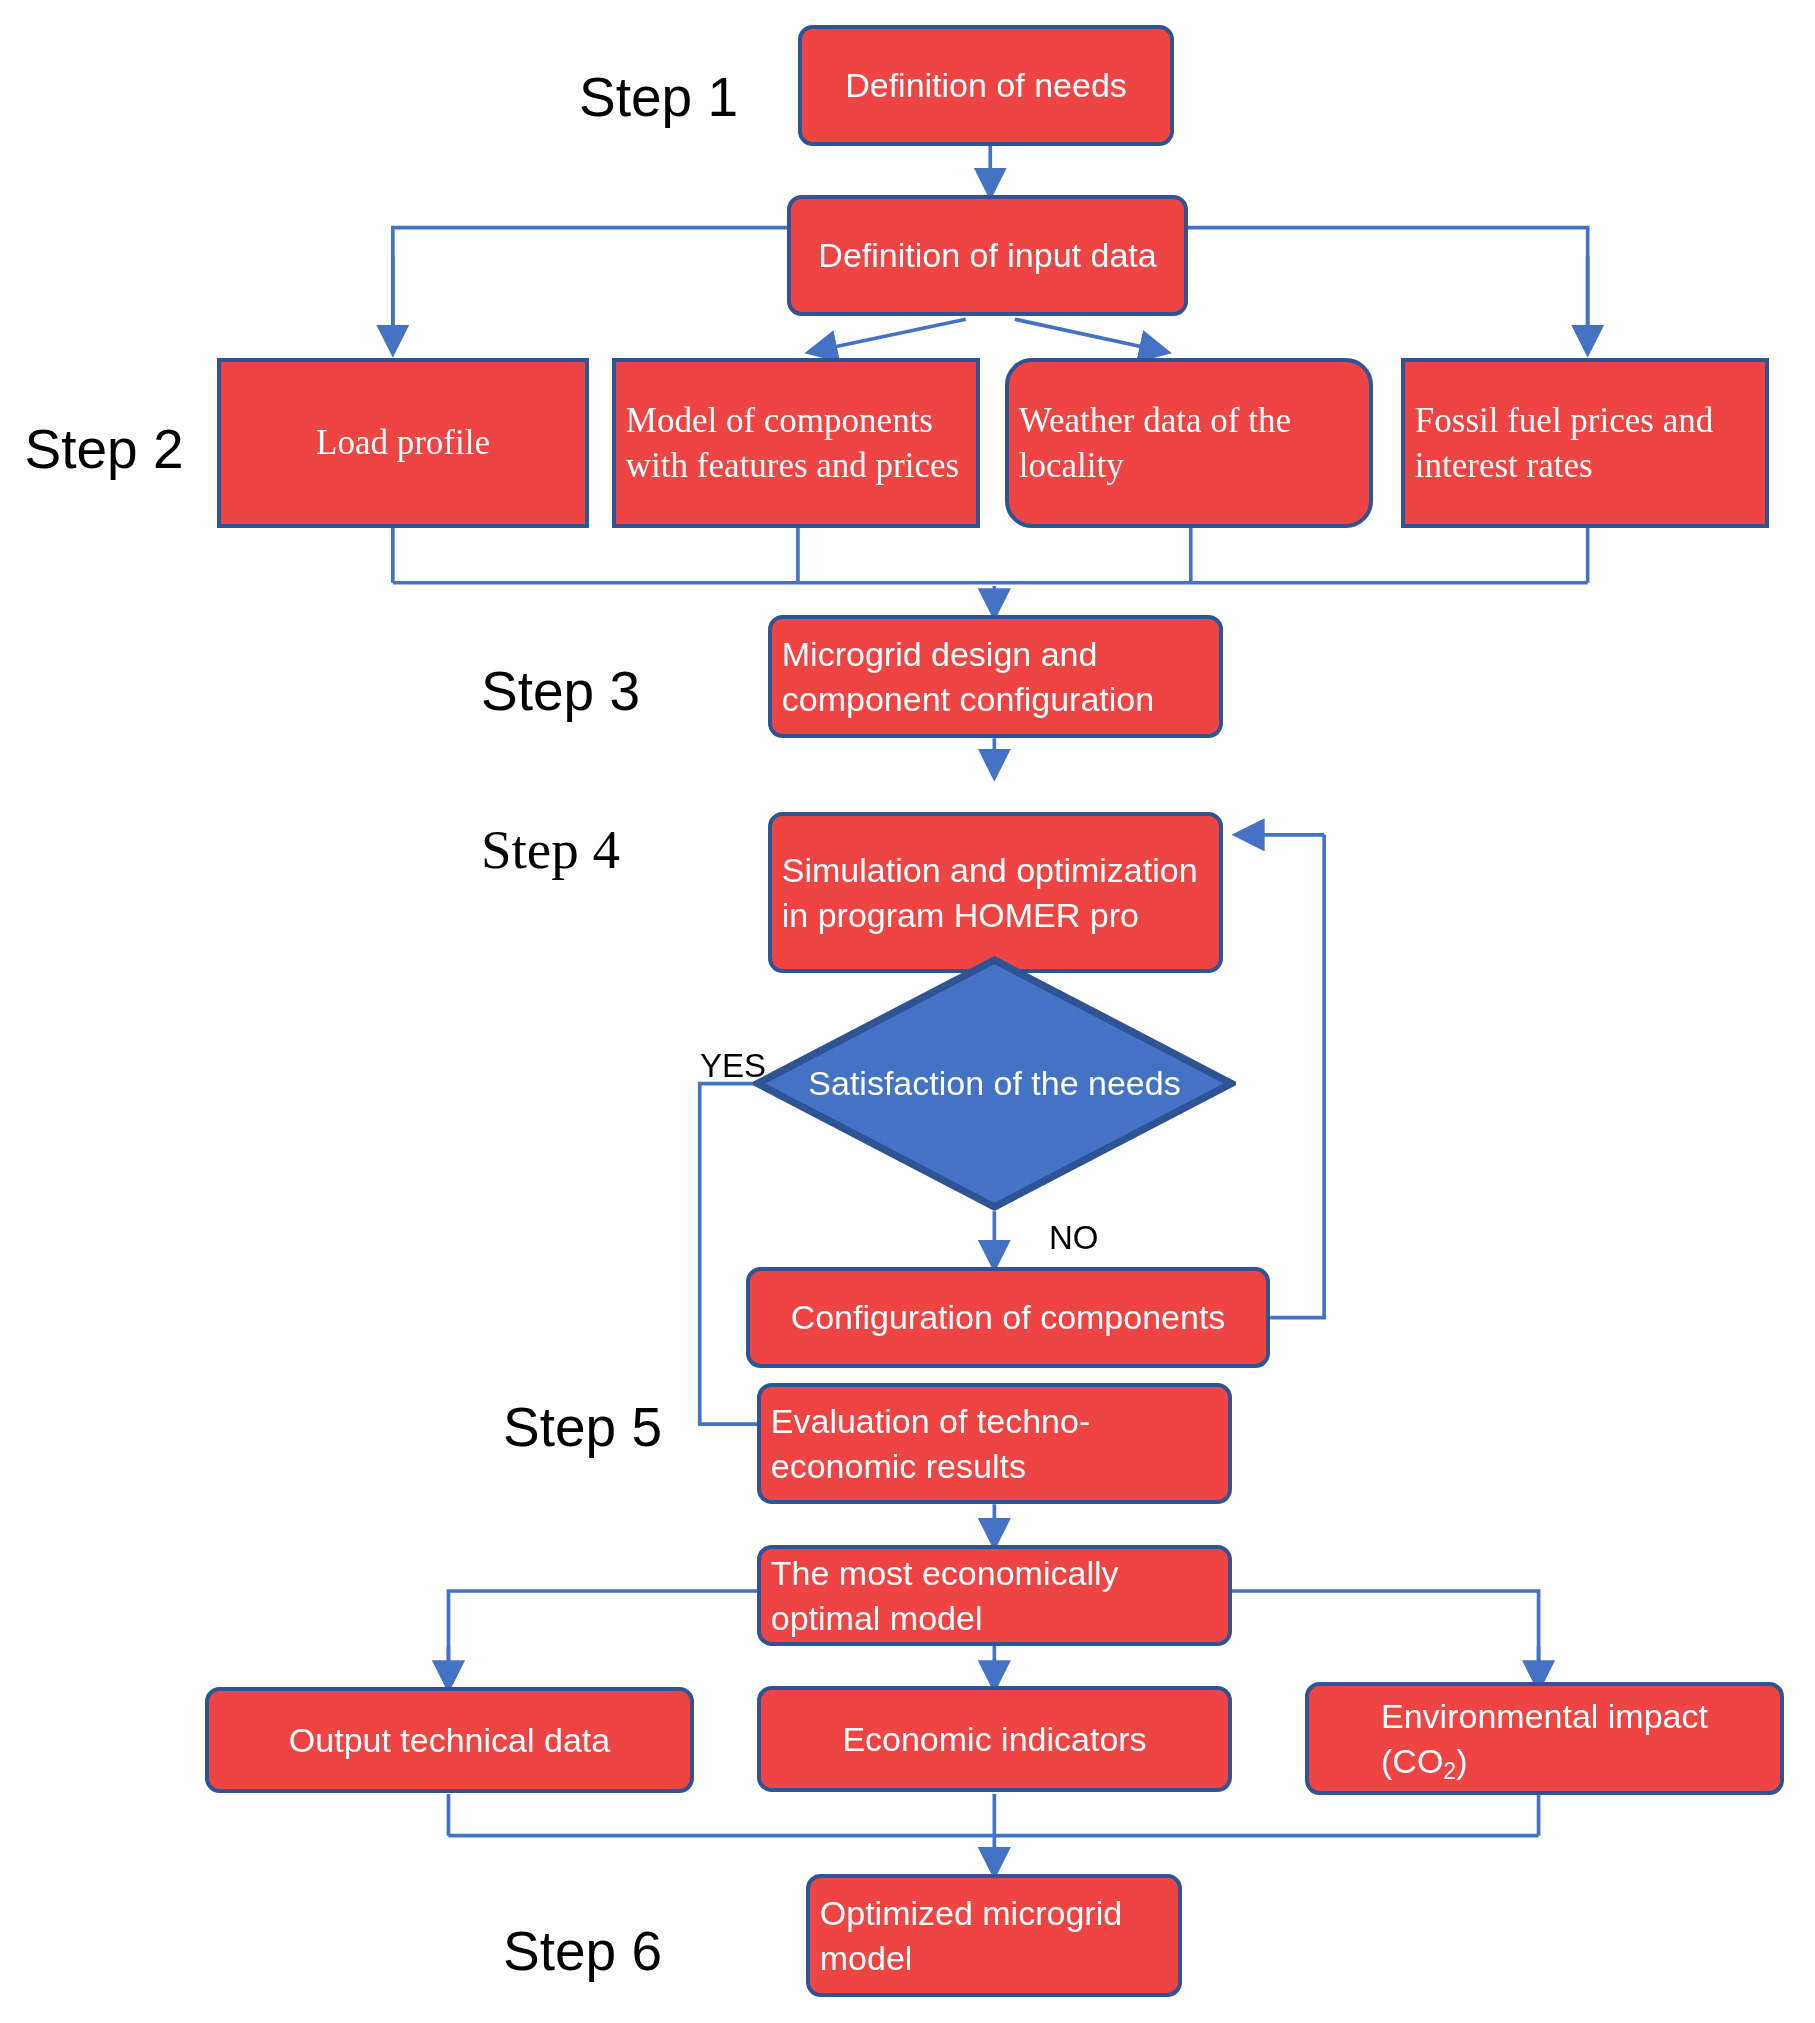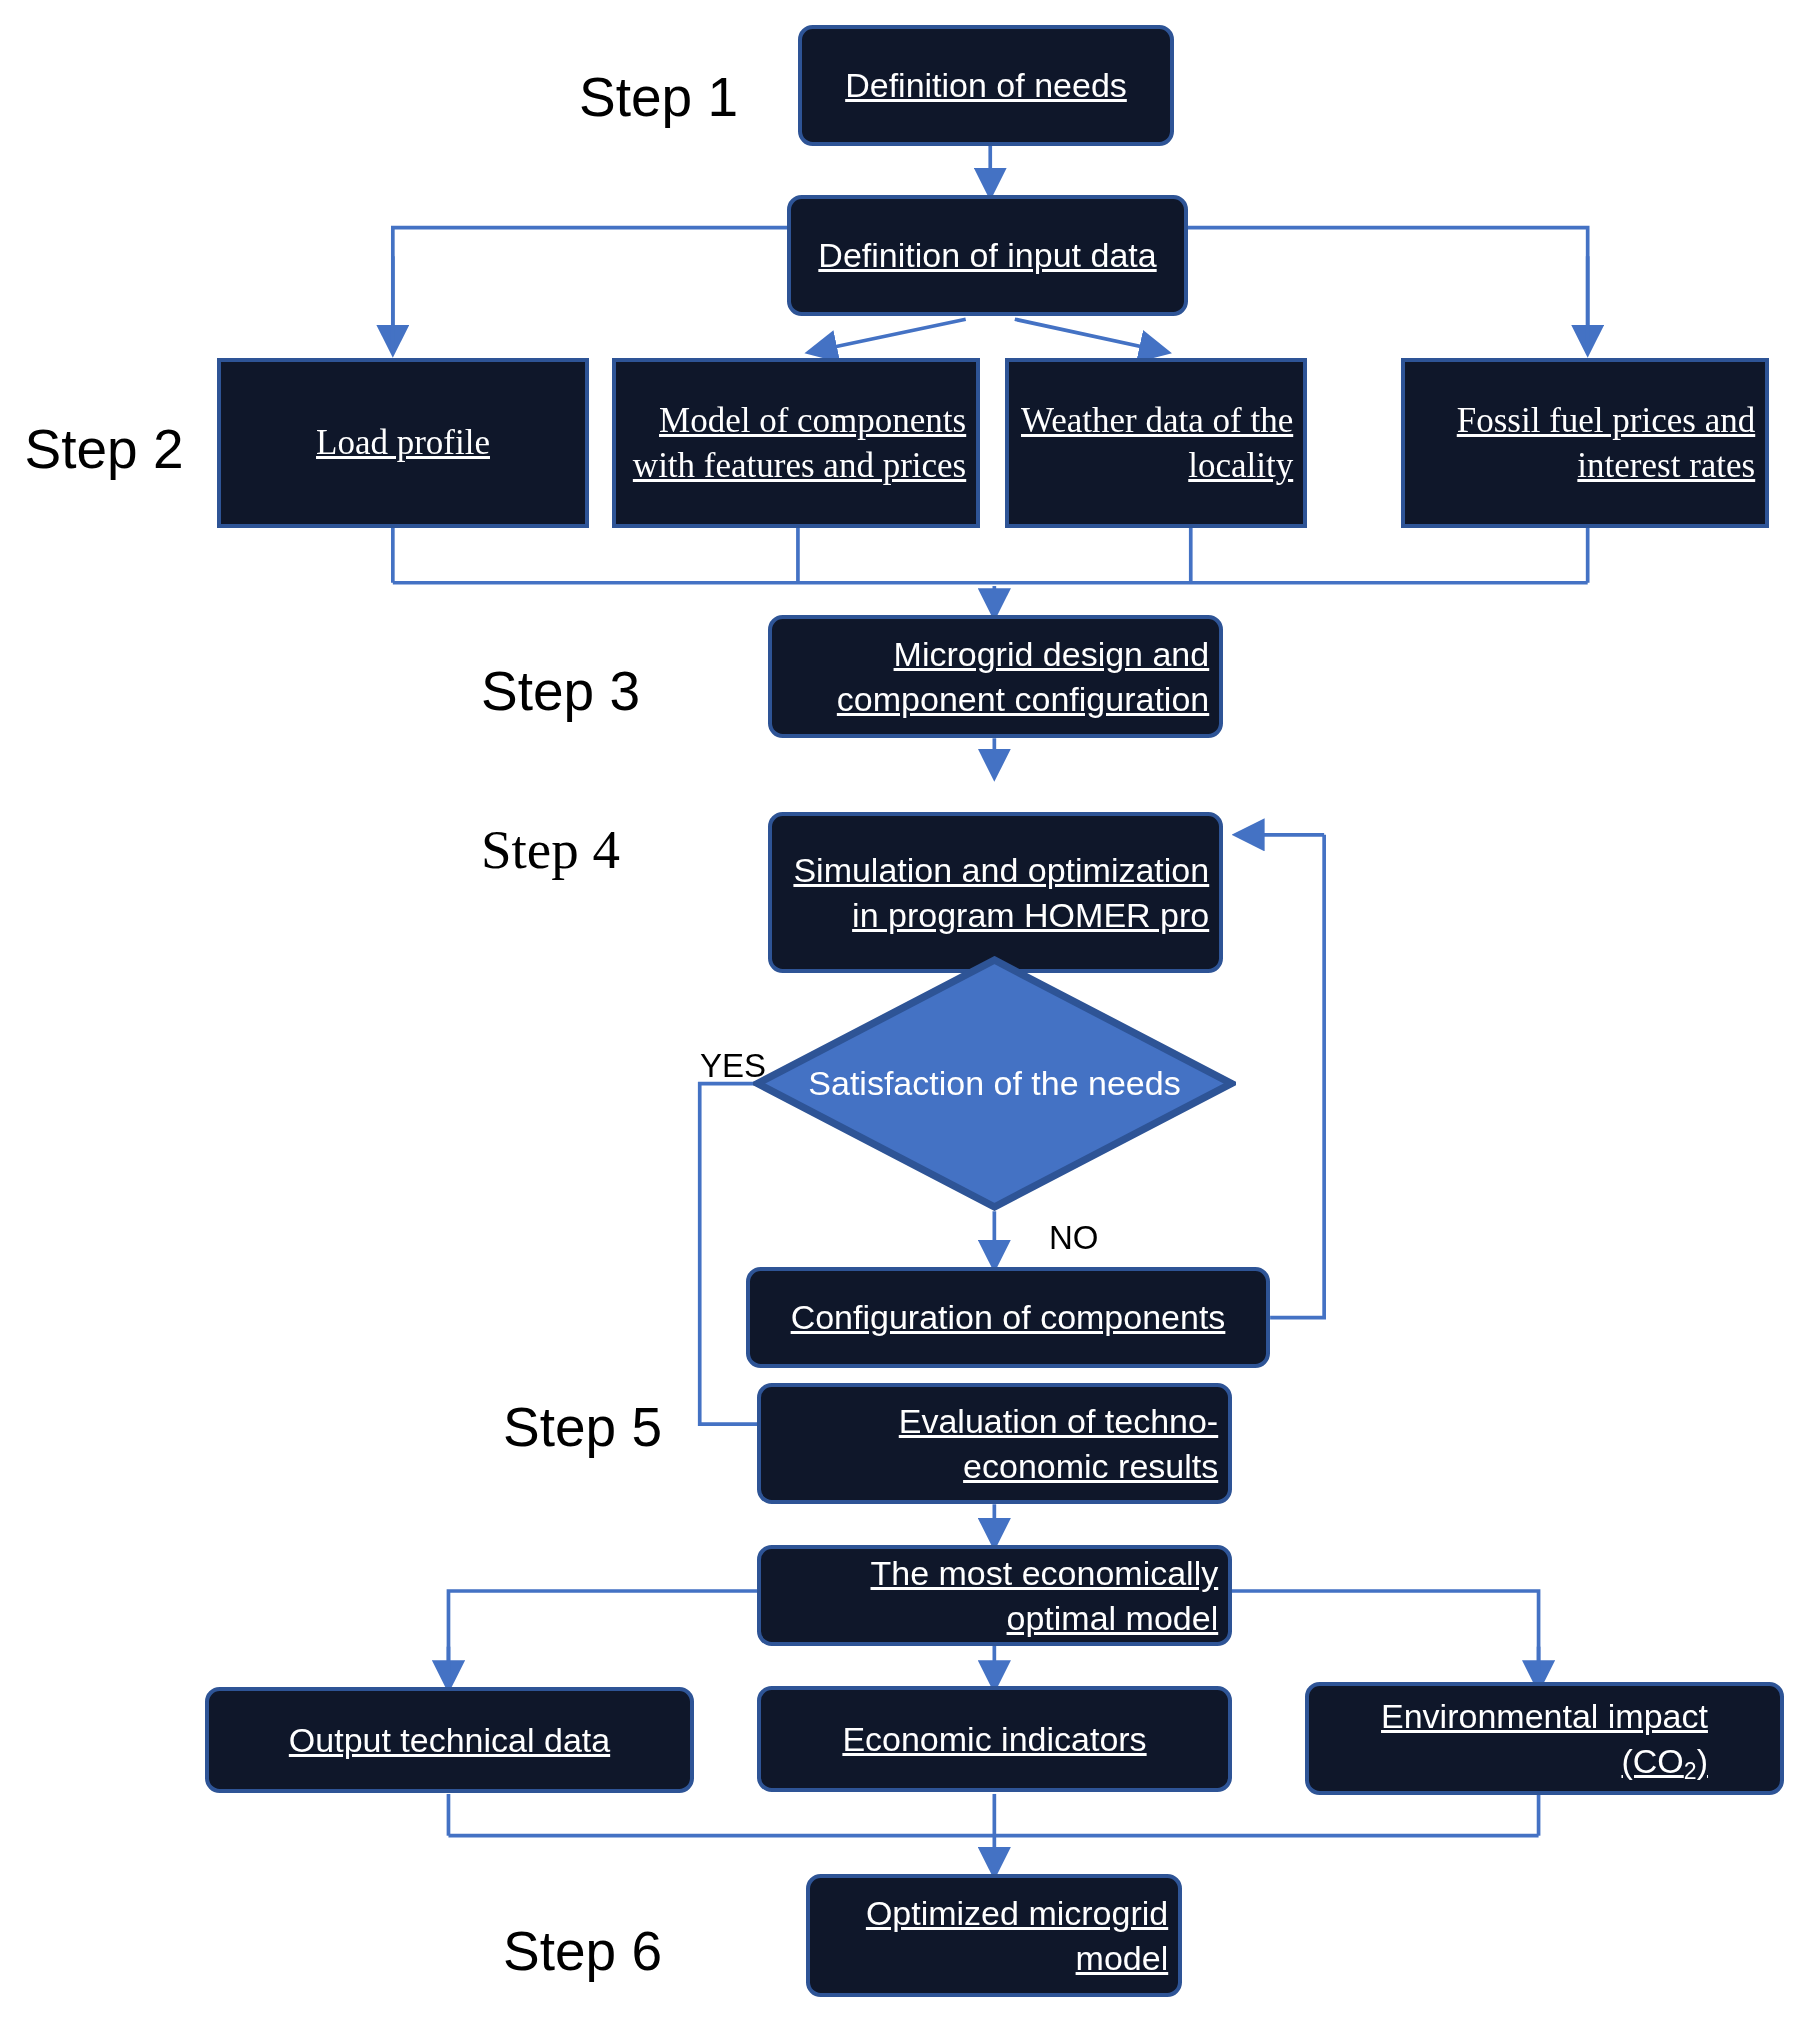--- a/index.html
+++ b/index.html
@@ -19,31 +19,30 @@
     position: absolute;
     left: 0;
     top: 0;
     width: 1816px;
     height: 2024px;
     pointer-events: none;
   }
   .node {
     position: absolute;
     box-sizing: border-box;
-    background: #0f172a;
+    background: #ef4444;
     border: 4.1px solid #2E5496;
     color: #ffffff;
     display: flex;
     align-items: center;
     justify-content: center;
-    text-align: right;
+    text-align: left;
     line-height: 1.30;
     padding: 3.3px 9.8px;
     z-index: 3;
-    text-decoration: underline;
   }
   .node.rounded {
     border-radius: 14.7px;
   }
   .node.square {
     border-radius: 0;
   }
   .node.sans {
     font-family: "Liberation Sans", sans-serif;
     font-size: 34px;
@@ -190,21 +189,21 @@
   </div>
 
   <div class="node square serif" style="left:217px; top:358px; width:372px; height:170px;">
     <span>Load profile</span>
   </div>
 
   <div class="node square serif" style="left:612px; top:358px; width:368px; height:170px;">
     <span>Model of components with features and prices</span>
   </div>
 
-  <div class="node square serif" style="left:1005px; top:358px; width:302px; height:170px;">
+  <div class="node square serif" style="left:1005px; top:358px; width:368px; height:170px;border-radius:27px;">
     <span>Weather data of the locality</span>
   </div>
 
   <div class="node square serif" style="left:1401px; top:358px; width:368px; height:170px;">
     <span>Fossil fuel prices and interest rates</span>
   </div>
 
   <div class="node rounded sans" style="left:768px; top:615px; width:455px; height:123px;">
     <span>Microgrid design and component configuration</span>
   </div>

